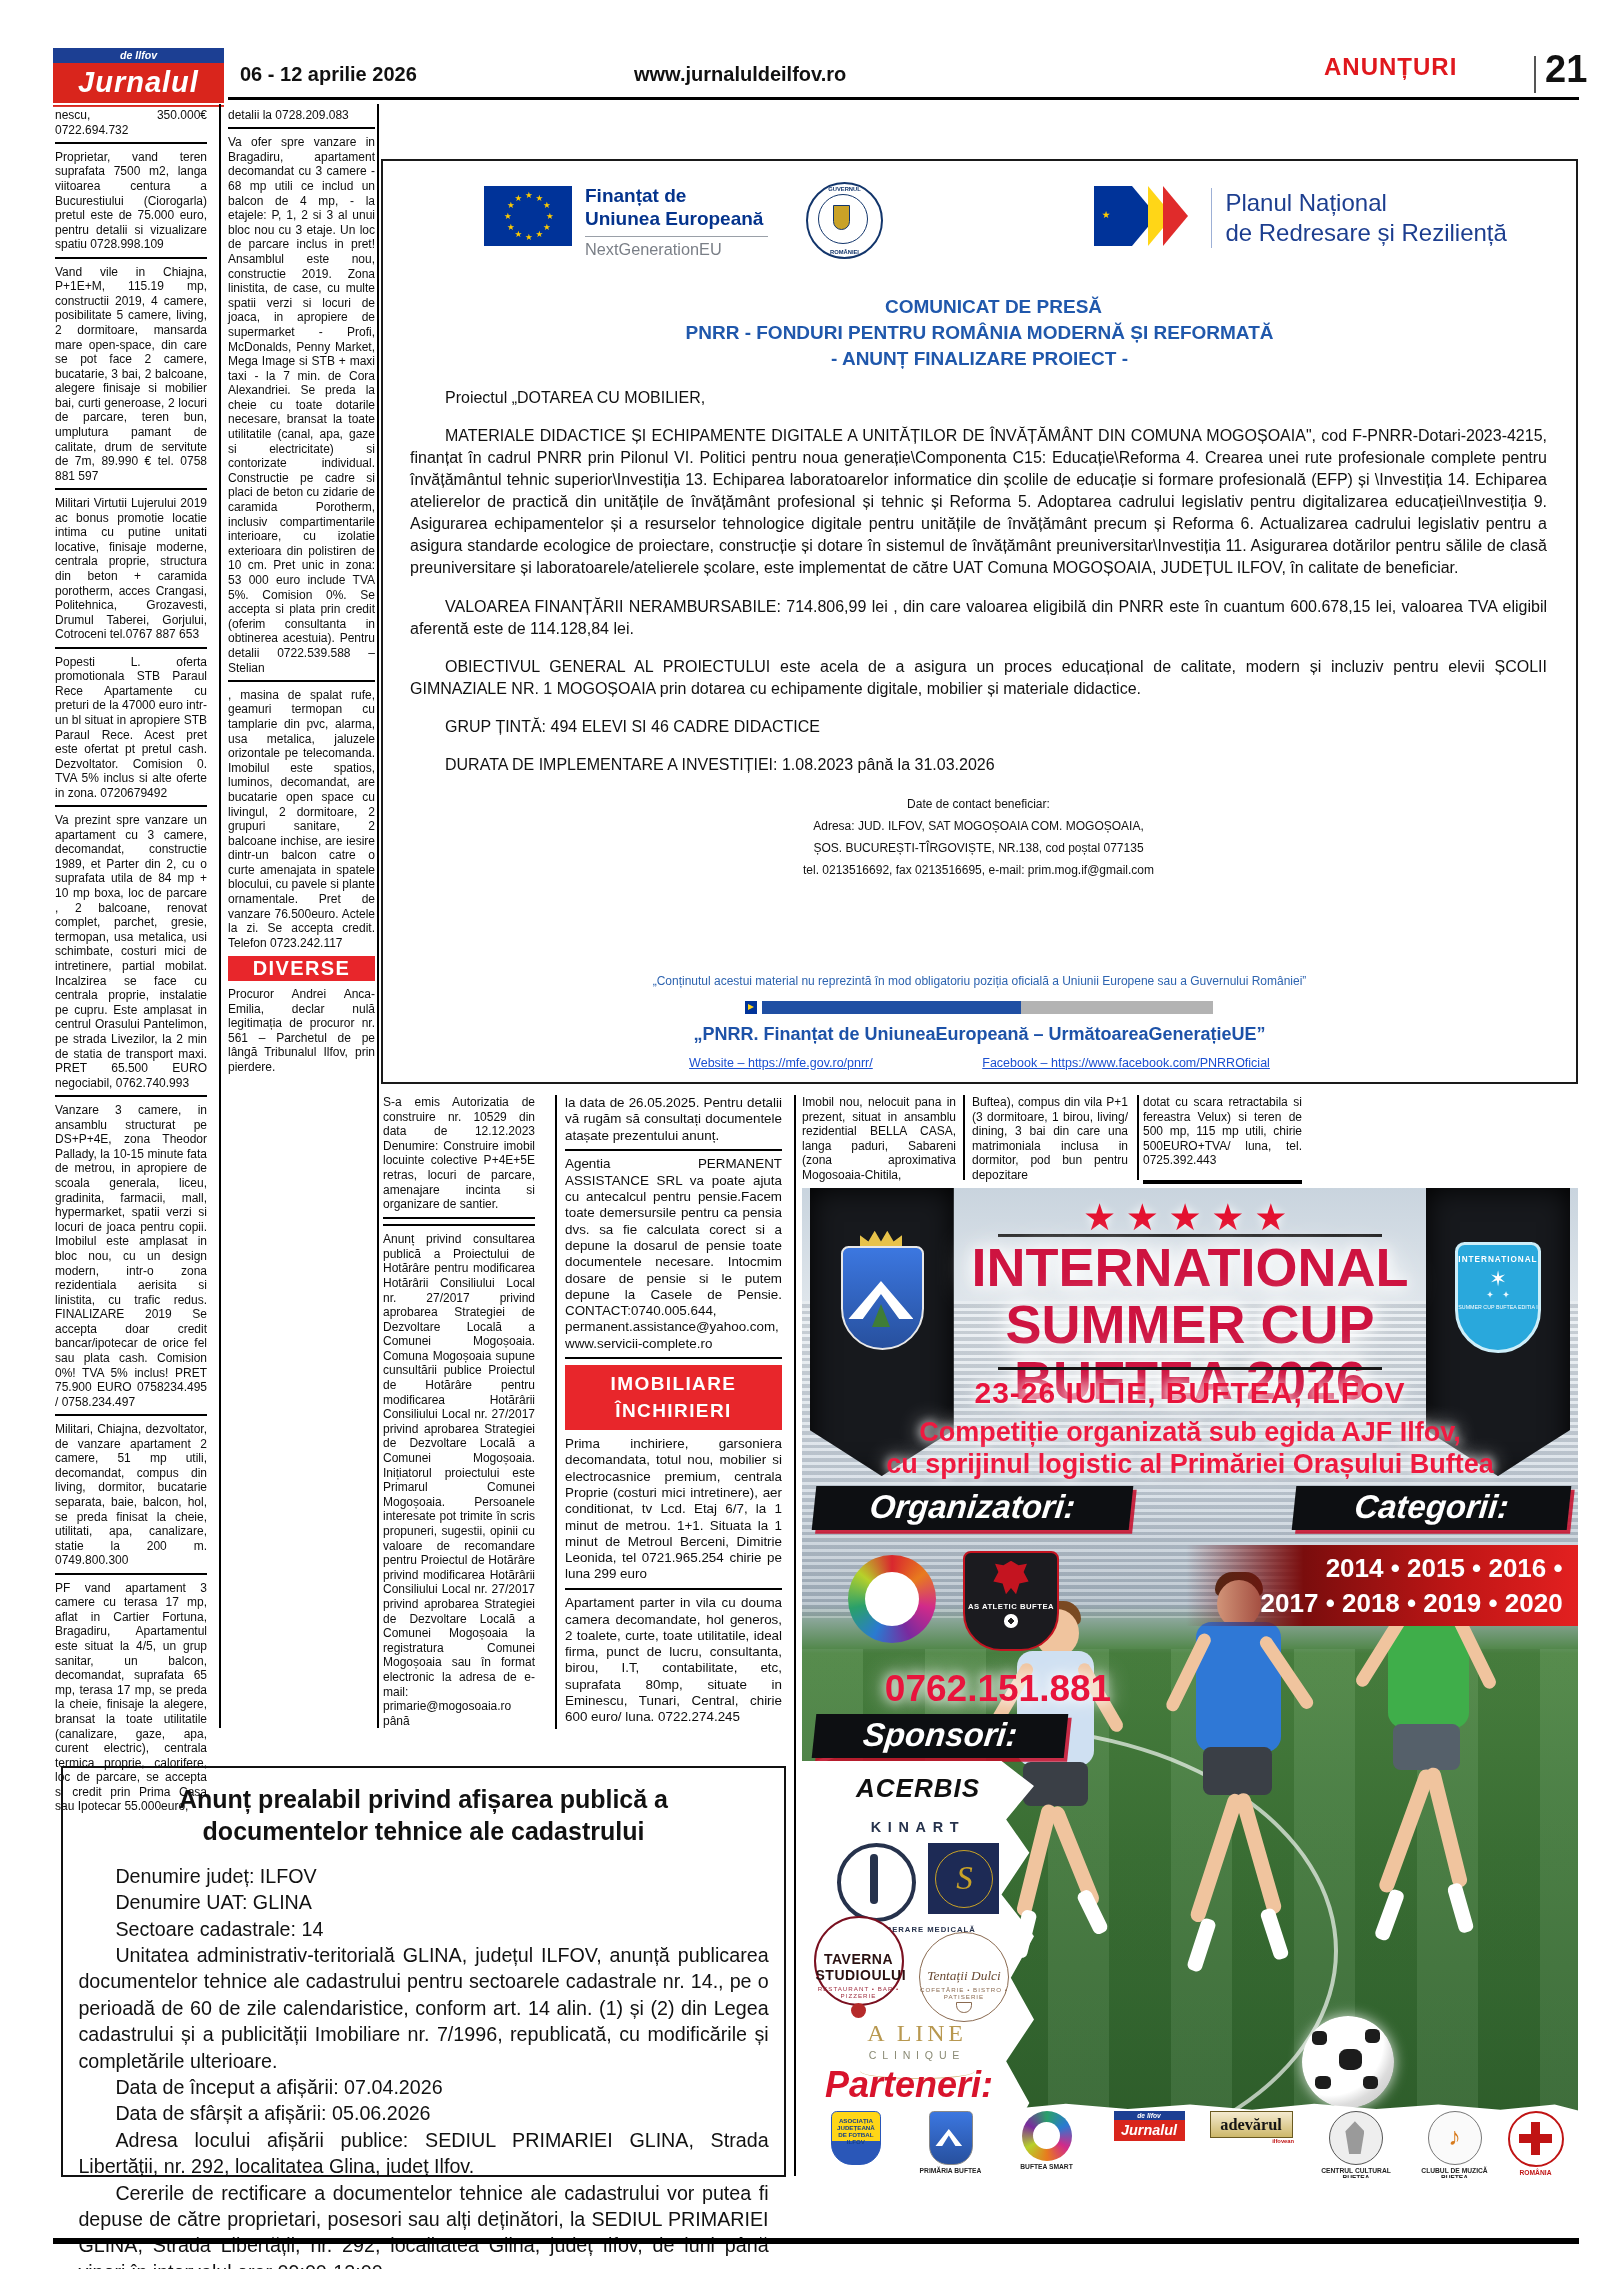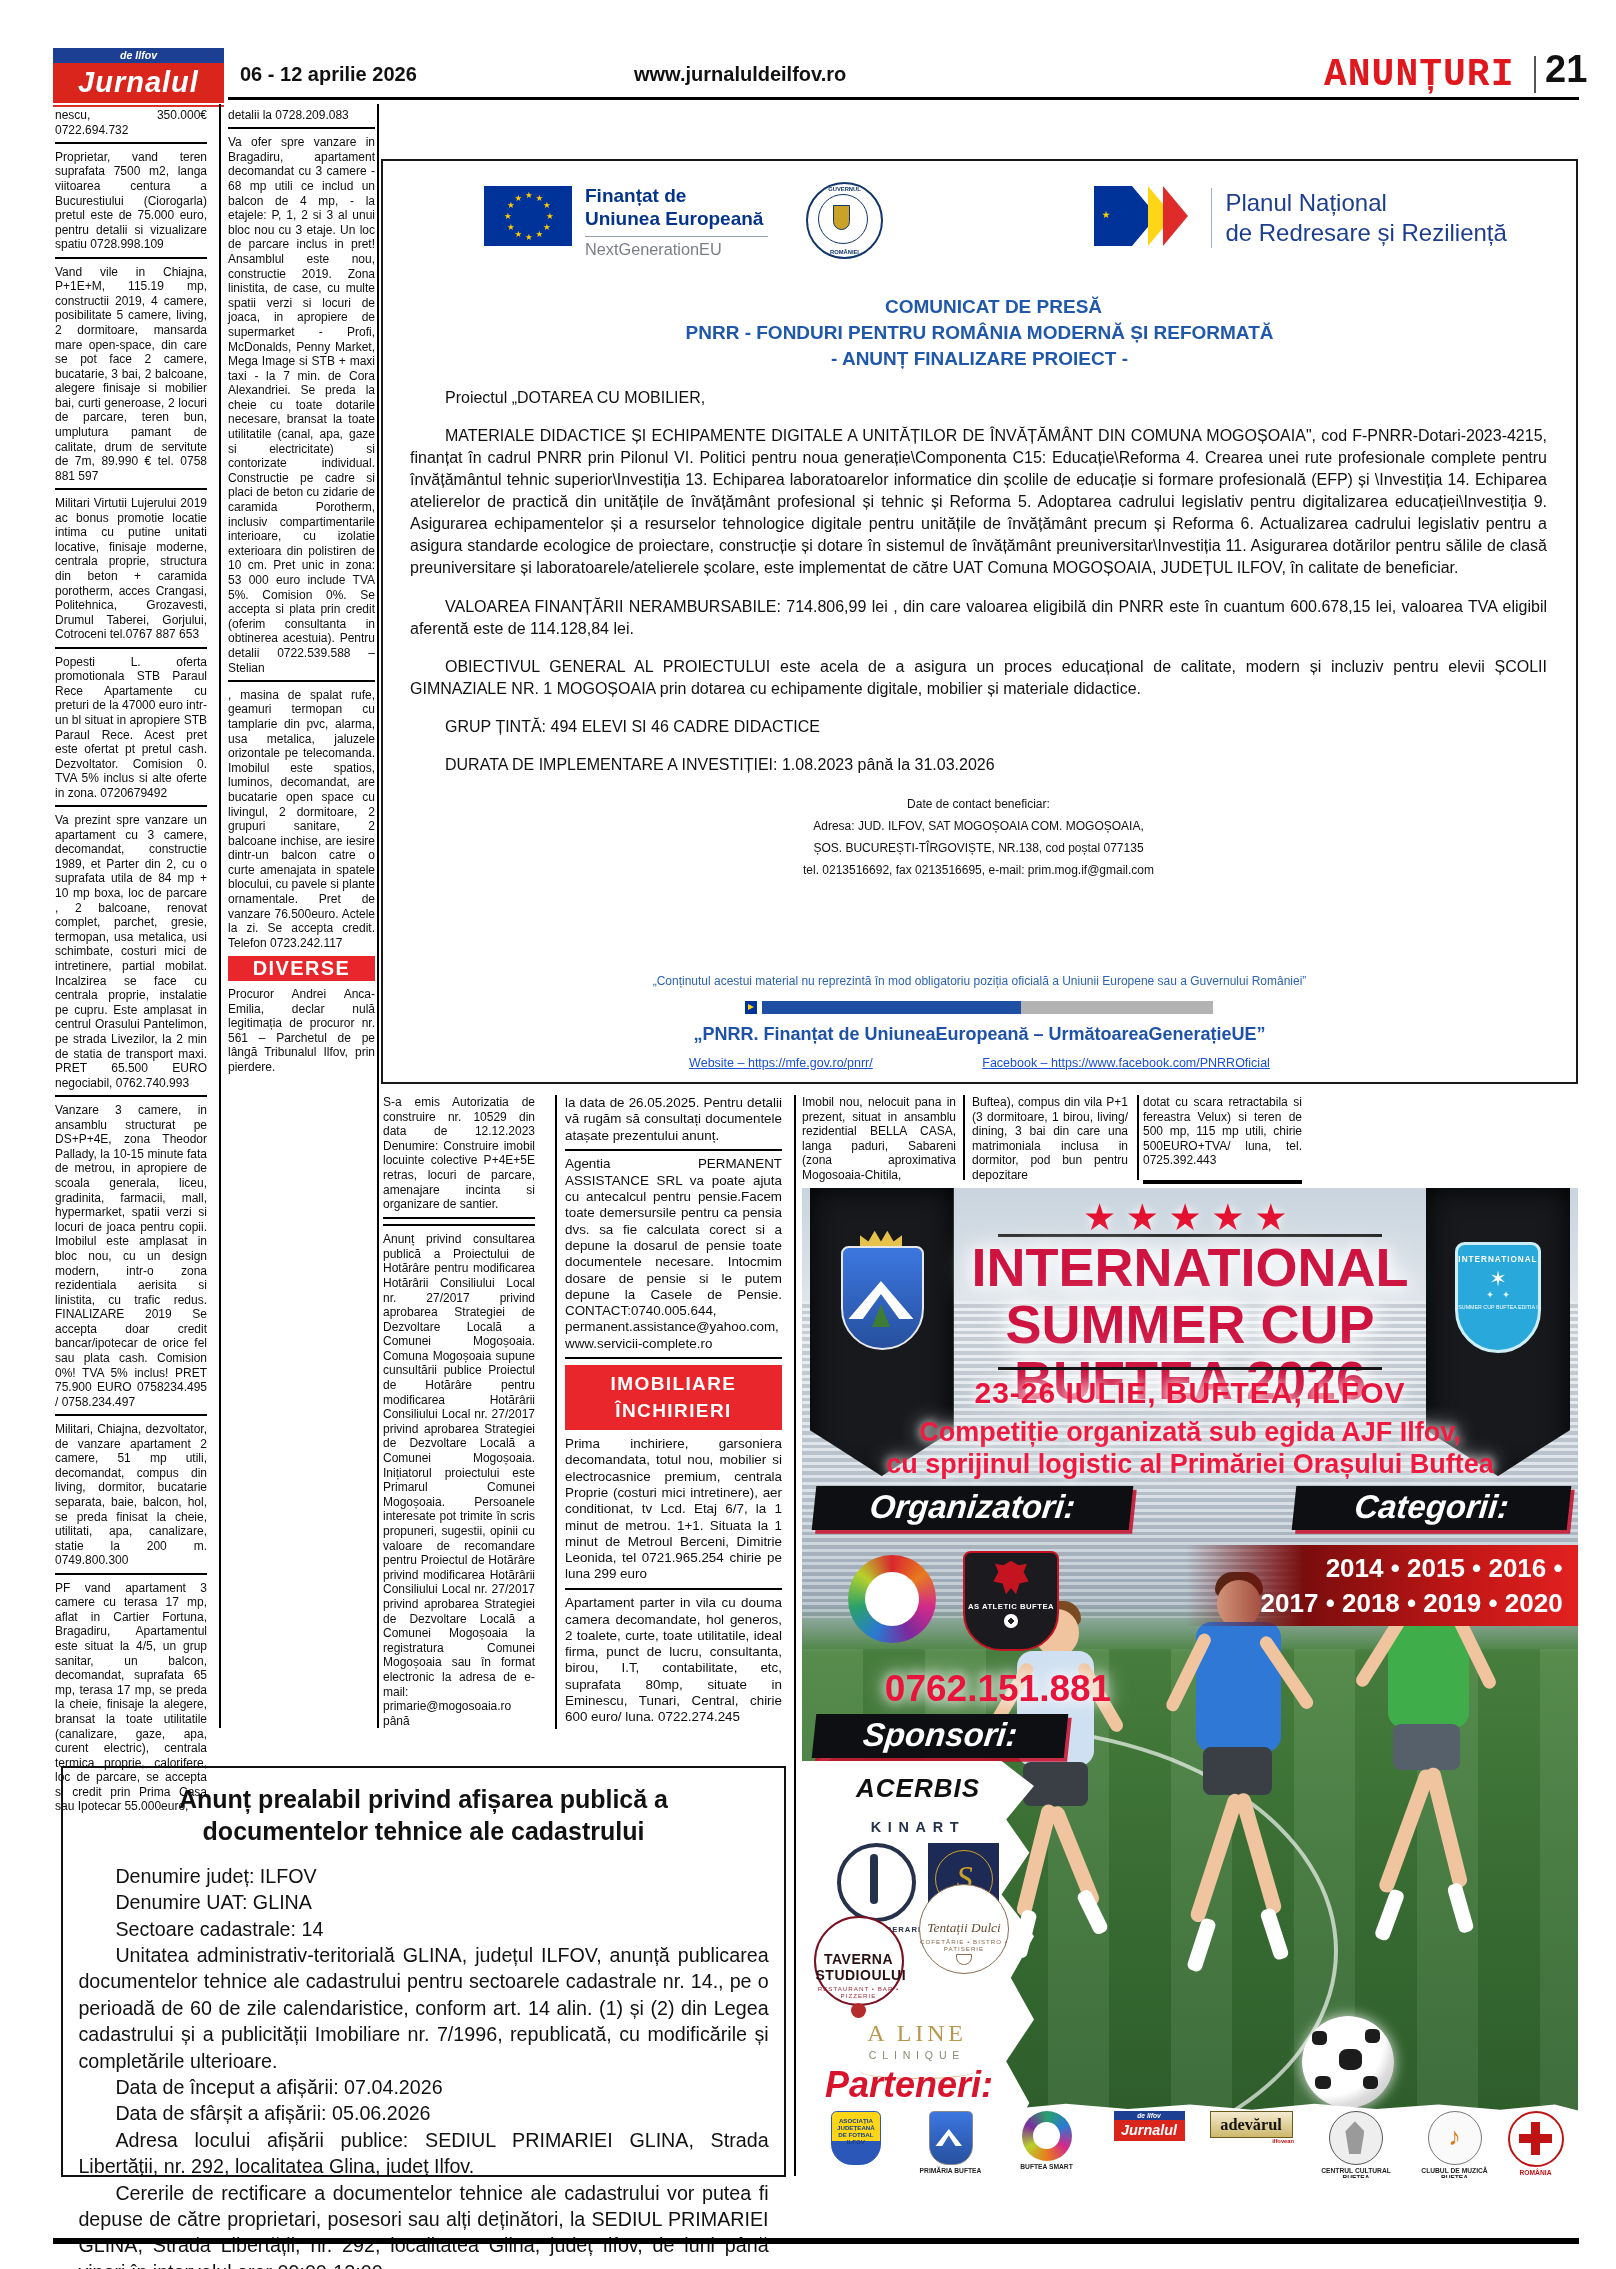--- a/index.html
+++ b/index.html
@@ -8,21 +8,21 @@
   .abs{position:absolute;}
   
   #logo{left:53px;top:48px;width:171px;height:56px;}
   #logo .band{height:15.4px;background:#1c3f93;color:#fff;font-size:10.6px;font-weight:bold;
       font-style:italic;text-align:center;line-height:15.4px;}
   #logo .box{height:40px;background:#d9251c;color:#fff;font-weight:900;font-style:italic;
       font-size:29px;text-align:center;line-height:38px;letter-spacing:1px;
       border-bottom:2.9px solid #fff;box-shadow:0 1.9px 0 #d9251c;}
   #hdr-date{left:240px;top:63px;font-size:20px;font-weight:bold;letter-spacing:0;}
   #hdr-web{left:634px;top:63px;font-size:20px;font-weight:bold;}
-  #hdr-sec{left:1324px;top:53px;font-size:38px;font-weight:900;color:#e0181e;letter-spacing:1px;font-family:Liberation Mono, monospace;}
+  #hdr-sec{left:1324px;top:53px;font-size:24px;font-weight:900;color:#e0181e;letter-spacing:1px;}
   #hdr-div{left:1534px;top:56px;width:1.9px;height:37px;background:#555;}
   #hdr-num{left:1545px;top:48px;font-size:38px;font-weight:900;color:#111;}
   #hdr-rule{left:228px;top:97px;width:1351px;height:2.9px;background:#000;}
   
   .newscol{font-size:12px;line-height:14.6px;text-align:justify;color:#0d0d0d;}
   .newscol .ad{margin:0;}
   .sep{border-top:2.9px solid #000;margin:4.8px 0 5.8px 0;height:0;}
   .cat-label{background:#e8262b;color:#fff;font-weight:bold;text-align:center;
       letter-spacing:1.4px;margin:5.8px 0;}
   #col1{left:55px;top:108px;width:152px;}
@@ -147,21 +147,21 @@
   .kin-em:after{content:"";position:absolute;left:29px;top:7.7px;width:7.7px;height:50px;background:#26324c;border-radius:3.8px;}
   .s-em{width:71px;height:71px;background:#1d2a55;position:relative;}
   .s-em .ring{position:absolute;left:7.7px;top:7.7px;width:56px;height:56px;border:1.9px solid #c9a227;border-radius:50%;
      color:#c9a227;font-family:"Liberation Serif",serif;font-size:33px;font-style:italic;text-align:center;line-height:54px;}
   .kin-sub{font-size:7.7px;color:#26324c;text-align:center;letter-spacing:1px;margin-top:3.8px;font-weight:bold;}
   .stamp{width:90px;height:90px;border-radius:50%;box-sizing:border-box;text-align:center;position:absolute;background:#fff;}
   #stamp1{left:11.5px;top:728px;border:2.9px double #7a1020;color:#2a1010;}
   #stamp1 .big{font-size:14px;font-weight:900;margin-top:33px;letter-spacing:0.5px;}
   #stamp1 .arc{font-size:6.2px;color:#a03040;letter-spacing:1px;margin-top:1.9px;}
   #stamp1 .dot{width:15.4px;height:15.4px;border-radius:50%;background:#b52a2a;margin:3.8px auto 0;}
-  #stamp2{left:117px;top:696px;border:1.9px solid #8a6a50;color:#6a4a32;}
+  #stamp2{left:117px;top:744px;border:1.9px solid #8a6a50;color:#6a4a32;}
   #stamp2 .scr{font-family:"Liberation Serif",serif;font-style:italic;font-size:13.4px;margin-top:35px;}
   #stamp2 .arc{font-size:6.2px;letter-spacing:1px;margin-top:1.9px;color:#8a6a50;}
   #stamp2 .cup{width:13.4px;height:9.6px;border:1.9px solid #8a6a50;border-radius:0 0 7.7px 7.7px;margin:1.9px auto 0;}
   #aline{position:absolute;left:19px;top:832px;width:192px;text-align:center;}
   #aline .a1{font-family:"Liberation Serif",serif;font-size:24px;letter-spacing:3.8px;color:#b89850;}
   #aline .a2{font-size:10.6px;letter-spacing:5.8px;color:#8a8a74;margin-top:1.9px;}
   #aline .arc2{width:115px;height:15.4px;border-bottom:1.9px solid #c9a960;border-radius:50%;margin:1.9px auto 0;}
   #parteneri{position:absolute;left:23px;top:876px;font-size:36px;font-weight:900;font-style:italic;color:#d8132c;
      text-shadow:0 0 9.6px #fff;}
   #partners-band{position:absolute;left:0;top:915px;width:776px;height:75px;background:#fff;

